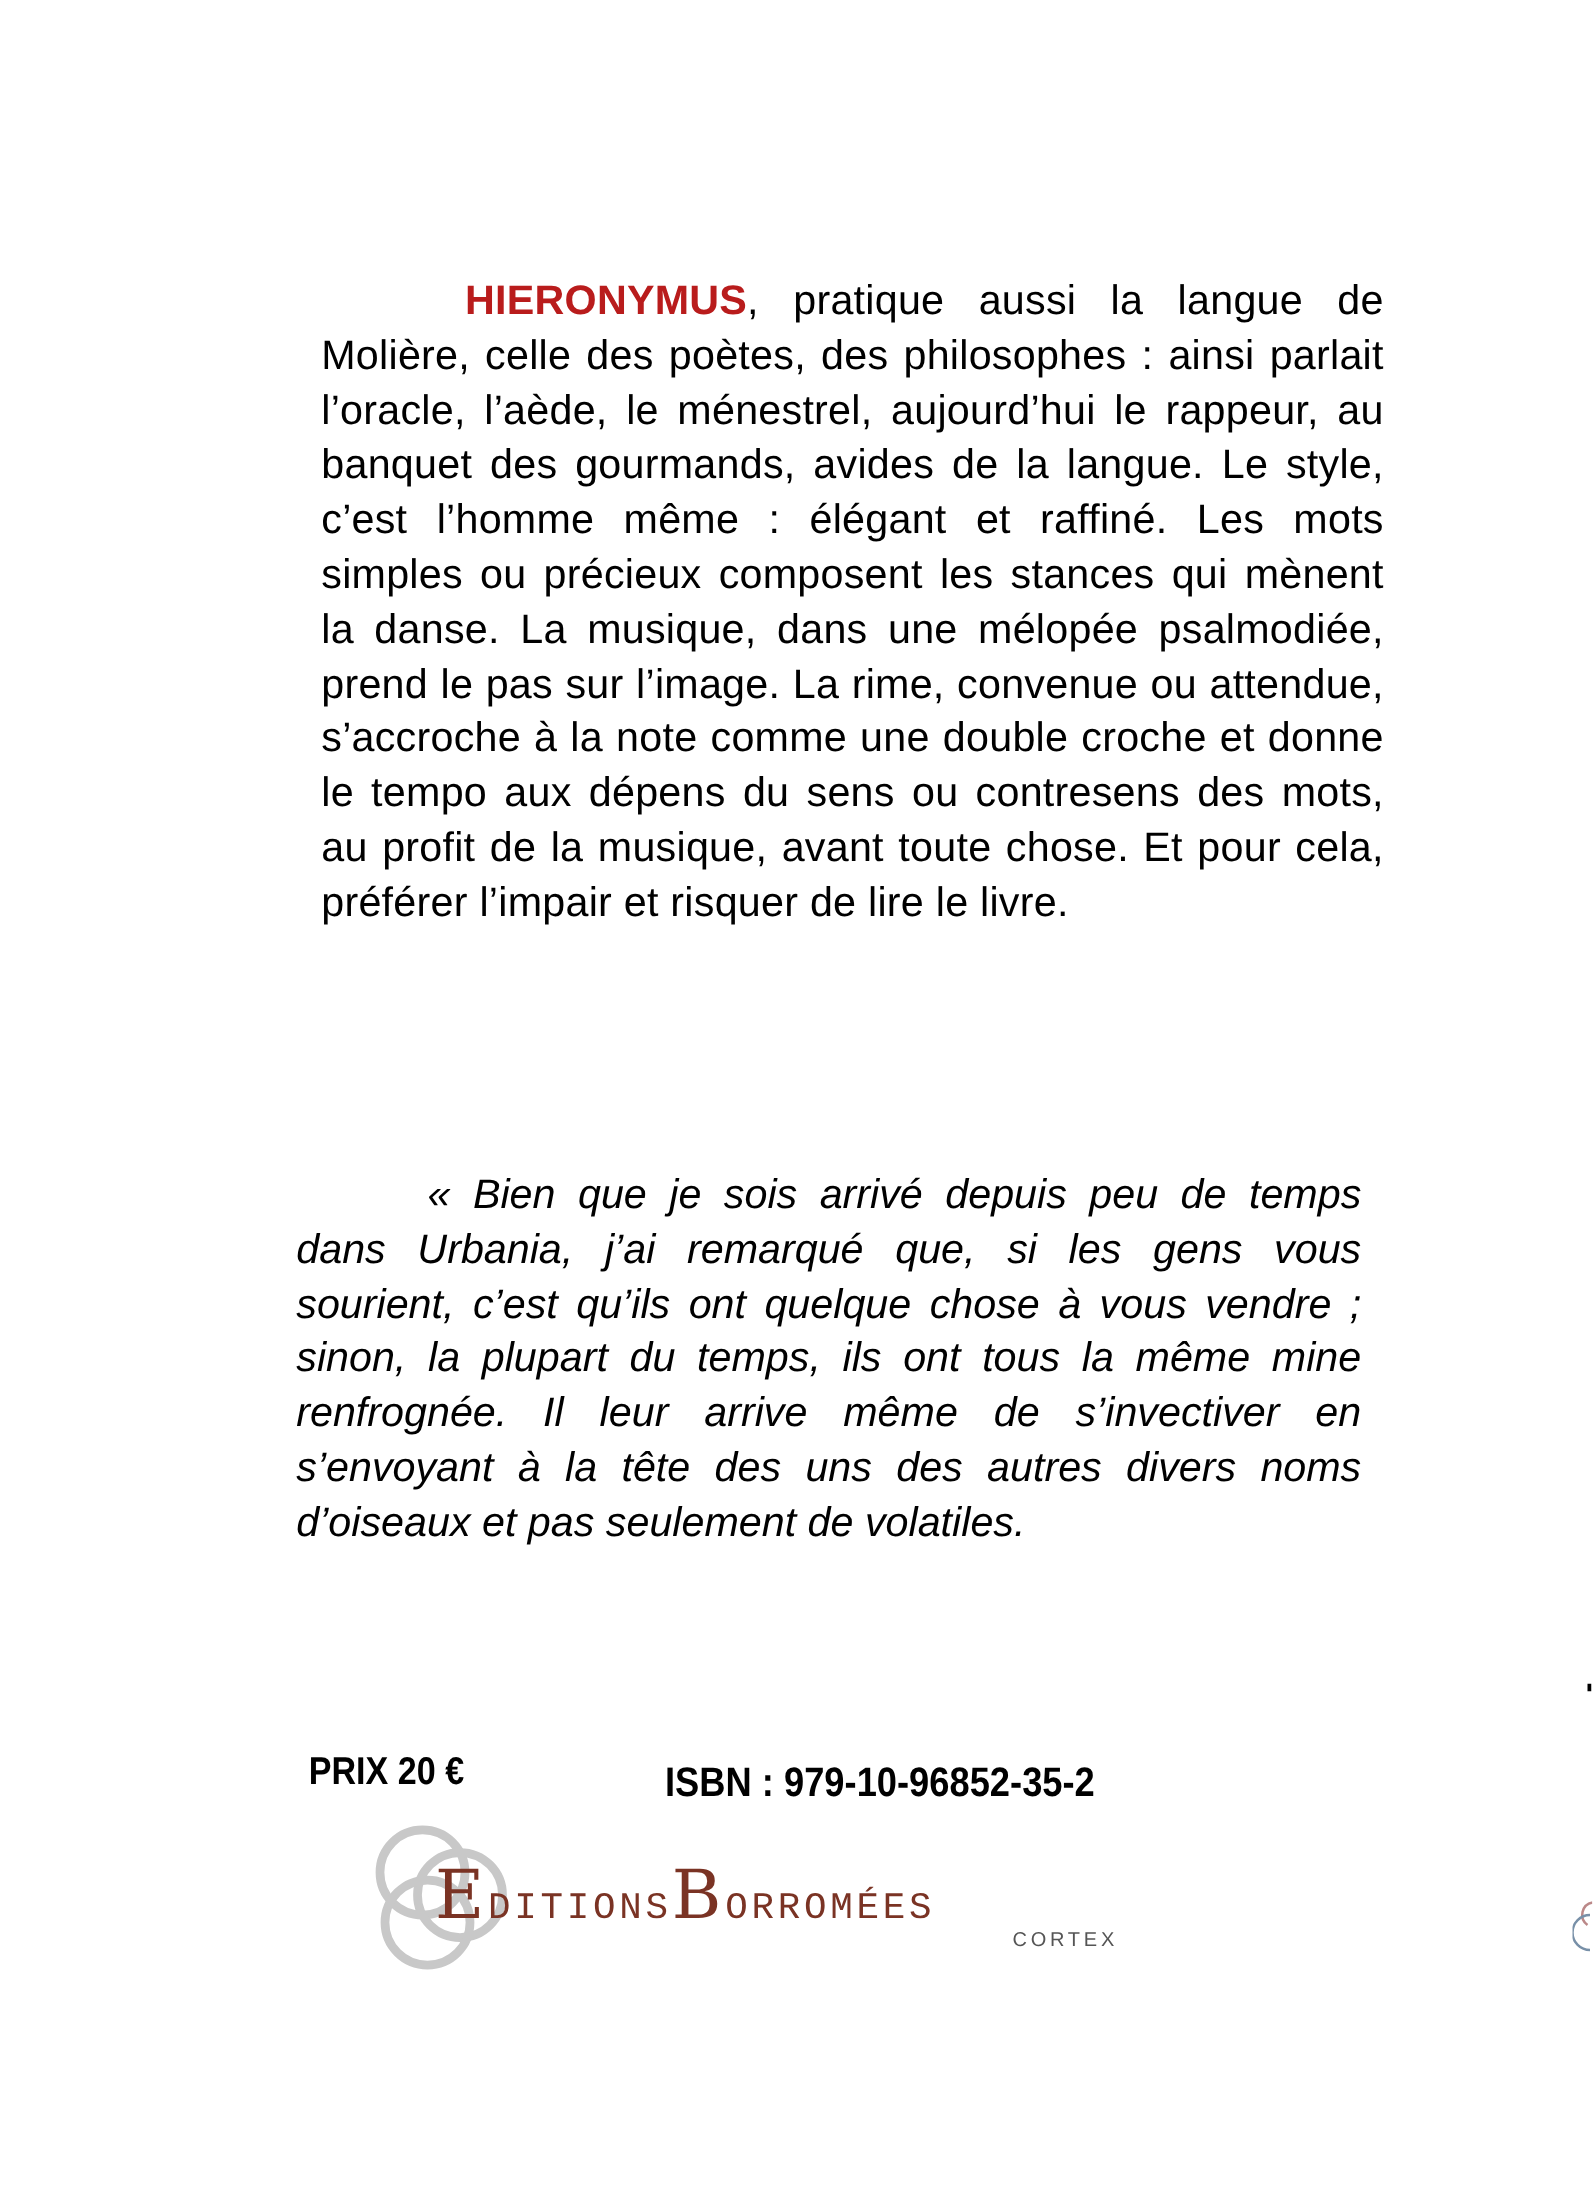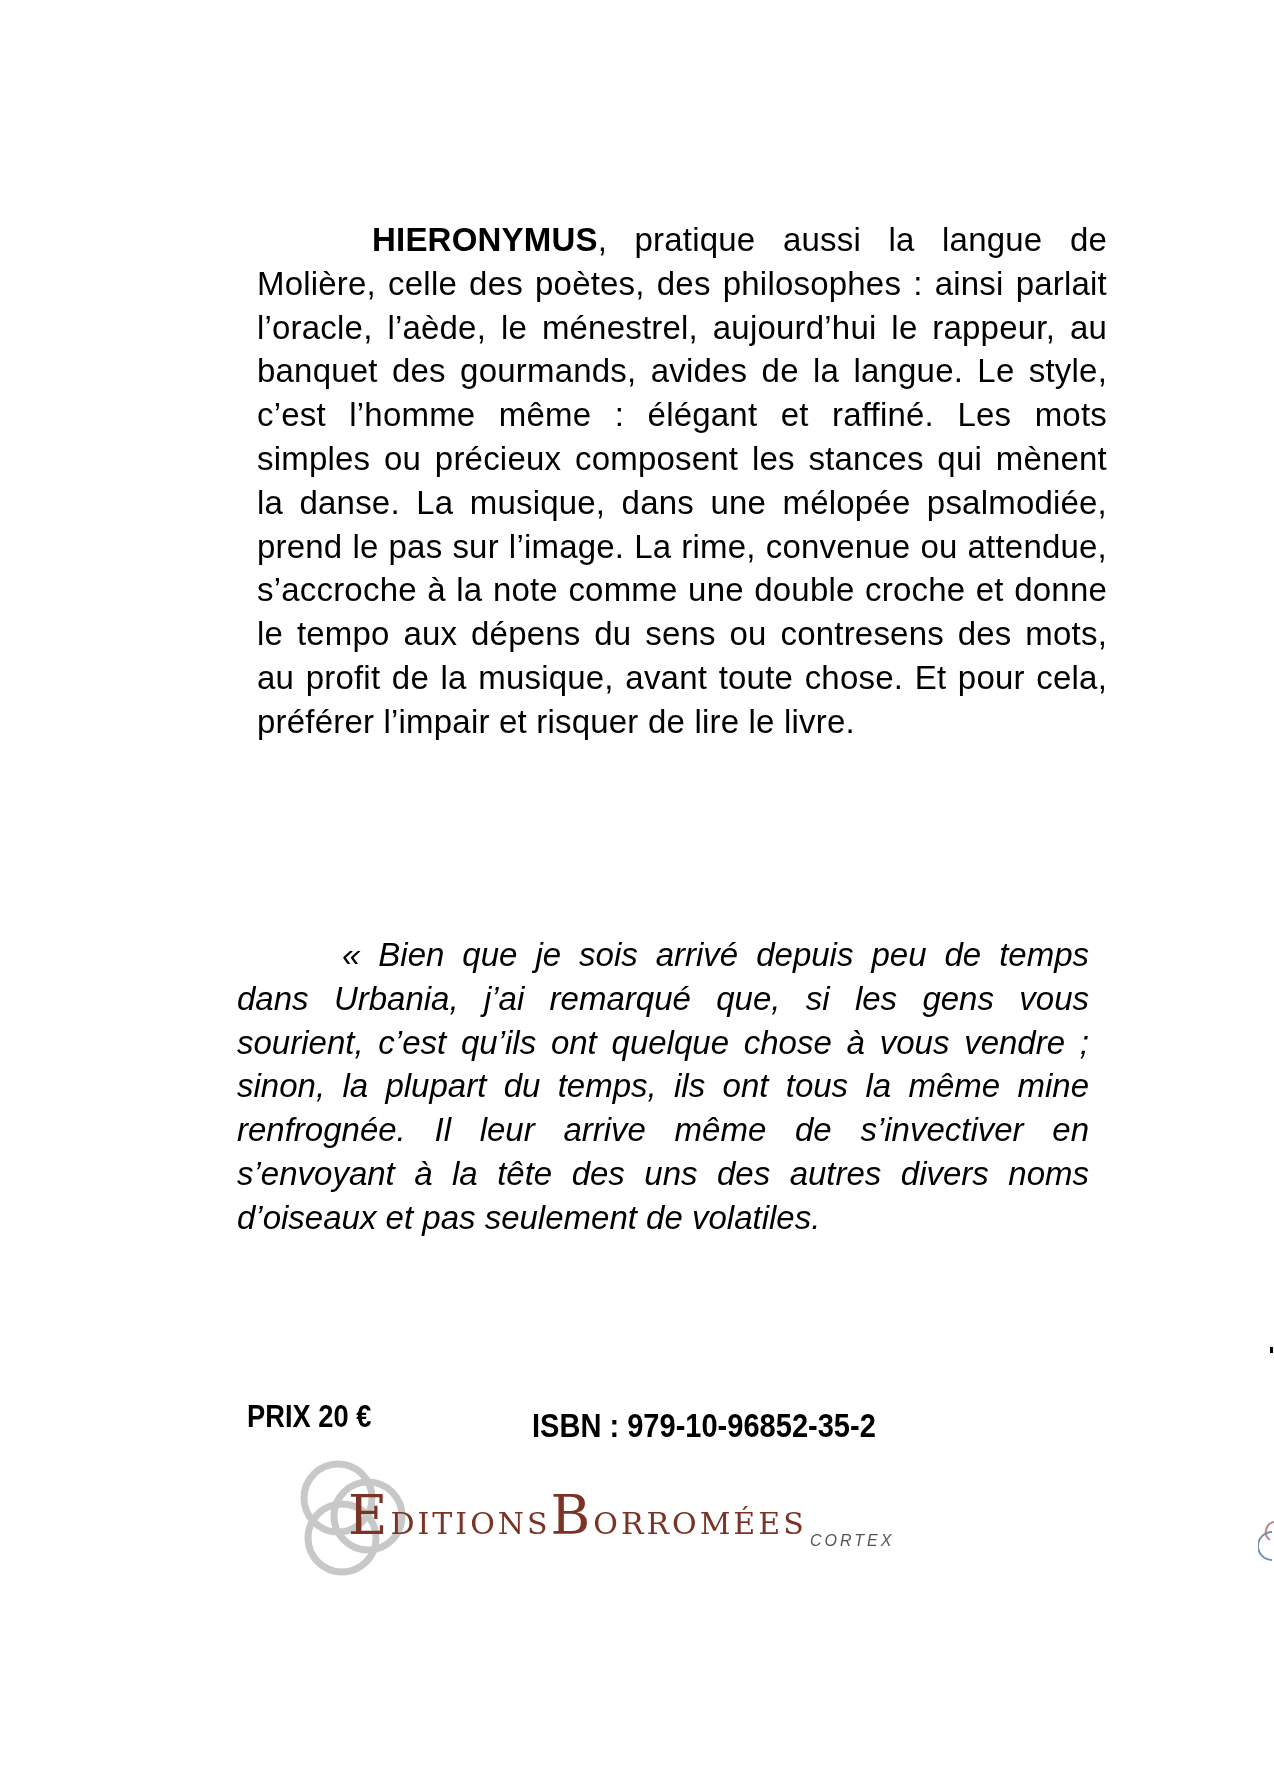--- a/index.html
+++ b/index.html
@@ -1,31 +1,31 @@
 <!DOCTYPE html>
 <html><head>
 <meta charset="utf-8">
 <style>
   html, body { margin:0; padding:0; }
   body { width:1274px; height:1766px; background:#ffffff; position:relative; overflow:hidden; font-family:"Liberation Sans", sans-serif; color:#000; }
   .para { position:absolute; left:257px; width:850px; font-size:33px; line-height:43.8px; text-align:justify; letter-spacing:0.2px; }
   .para .indent { display:inline-block; width:115px; }
-  .name { color:#000000; font-weight:bold; }
+  .name { color:#b91c1c; font-weight:bold; }
   .quote { position:absolute; left:237px; width:852px; font-size:33px; line-height:43.8px; text-align:justify; font-style:italic; }
   .quote p { margin:0; }
   .quote .indent { display:inline-block; width:105px; }
   .upright { font-style:normal; }
   .price { position:absolute; left:247px; top:1399px; font-size:31px; font-weight:bold; font-family:"Liberation Sans Narrow","Liberation Sans", sans-serif; transform:scaleX(0.88); transform-origin:left; }
   .isbn { position:absolute; left:532px; top:1407px; font-size:33px; font-weight:bold; transform:scaleX(0.88); transform-origin:left; }
   .logo { position:absolute; left:290px; top:1456px; width:650px; height:120px; background:#ffffff; }
   .logo svg { position:absolute; left:0; top:0; }
   .logo-text { position:absolute; left:58px; top:28px; color:#7a3324; font-family:"DejaVu Serif", serif; letter-spacing:3px; white-space:nowrap; }
   .logo-text .big { font-size:54px; }
-  .logo-text .small { font-size:30px; }
-  .cortex { position:absolute; left:520px; top:76px; font-size:16px; font-style:italic; color:#555; letter-spacing:3px; }
+  .logo-text .small { font-size:30px;font-family:Liberation Mono, monospace; }
+  .cortex { position:absolute; left:520px; top:88px; font-size:16px; color:#555; letter-spacing:3px; }
   .edge-mark { position:absolute; left:1270px; top:1347px; width:3px; height:6px; background:#000; }
   .edge-logo { position:absolute; left:1258px; top:1510px; }
 </style>
 </head>
 <body>
 
 <div class="para" style="top:218px;">
   <span class="indent"></span><span class="name">HIERONYMUS</span><span>, pratique aussi la langue de Molière, celle des poètes, des philosophes : ainsi parlait l’oracle, l’aède, le ménestrel, aujourd’hui le rappeur, au banquet des gourmands, avides de la langue. Le style, c’est l’homme même : élégant et raffiné. Les mots simples ou précieux composent les stances qui mènent la danse. La musique, dans une mélopée psalmodiée, prend le pas sur l’image. La rime, convenue ou attendue, s’accroche à la note comme une double croche et donne le tempo aux dépens du sens ou contresens des mots, au profit de la musique, avant toute chose. Et pour cela, préférer l’impair et risquer de lire le livre.</span>
 </div>
 

